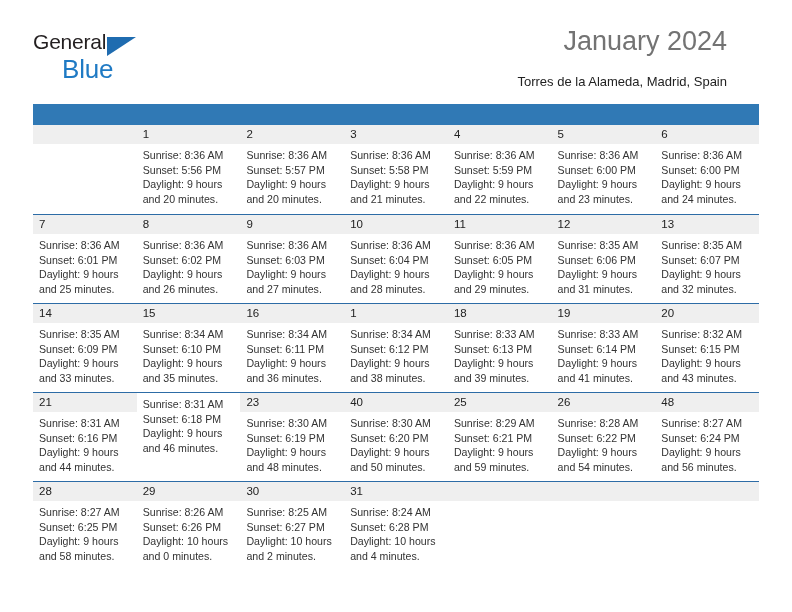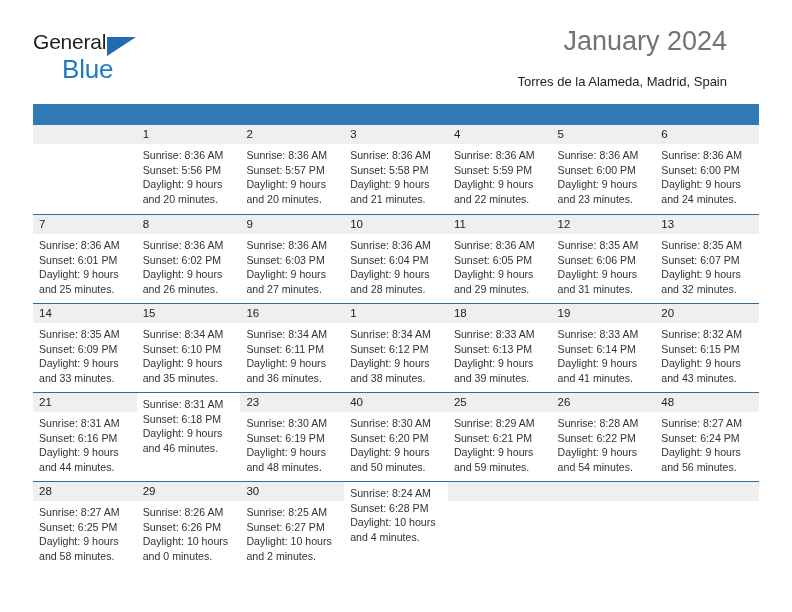--- a/index.html
+++ b/index.html
@@ -459,20 +459,21 @@
           <div class="day">
             <div class="day-num">30</div>
             <div class="day-body">
               <div class="day-line">Sunrise: 8:25 AM</div>
               <div class="day-line">Sunset: 6:27 PM</div>
               <div class="day-line">Daylight: 10 hours</div>
               <div class="day-line">and 2 minutes.</div>
             </div>
           </div>
           <div class="day">
+            <div class="day-num">31</div>
             <div class="day-body">
               <div class="day-line">Sunrise: 8:24 AM</div>
               <div class="day-line">Sunset: 6:28 PM</div>
               <div class="day-line">Daylight: 10 hours</div>
               <div class="day-line">and 4 minutes.</div>
             </div>
           </div>
           <div class="day empty">
             <div class="day-num"></div>
           </div>

